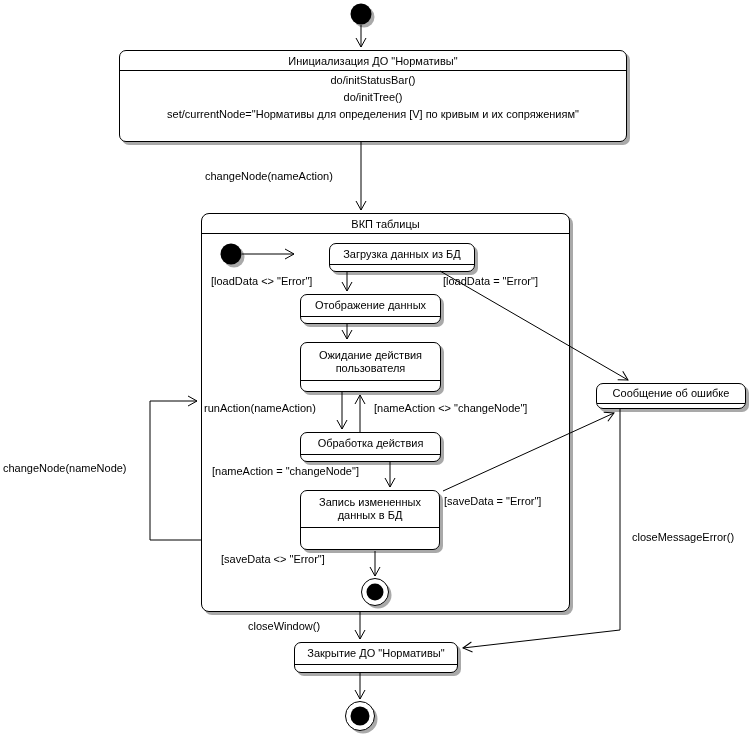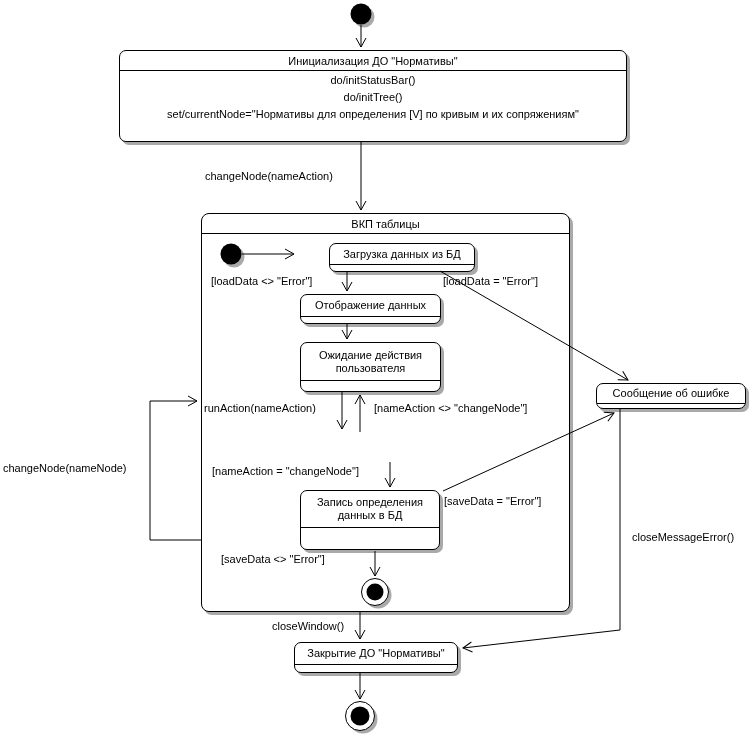--- a/index.html
+++ b/index.html
@@ -54,23 +54,27 @@
   <div class="state simple" style="left:300px;top:294px;width:141px;height:30px;">
     <div class="ttl" style="bottom:7px;">Отображение данных</div>
     <div class="foot" style="height:6px;"></div>
   </div>
 
   <div class="state simple" style="left:300px;top:342px;width:141px;height:50px;">
     <div class="ttl" style="bottom:11px;">Ожидание действия пользователя</div>
     <div class="foot" style="height:10px;"></div>
   </div>
 
+  <div class="state simple" style="left:300px;top:432px;width:141px;height:30px;">
+    <div class="ttl" style="bottom:7px;">Обработка действия</div>
+    <div class="foot" style="height:6px;"></div>
+  </div>
 
   <div class="state simple" style="left:300px;top:490px;width:140px;height:60px;">
-    <div class="ttl" style="bottom:22px;">Запись определения данных в БД</div>
+    <div class="ttl" style="bottom:22px;">Запись измененных данных в БД</div>
     <div class="foot" style="height:21px;"></div>
   </div>
 
   <div class="state simple" style="left:596px;top:383px;width:150px;height:26px;">
     <div class="ttl" style="bottom:5px;">Сообщение об ошибке</div>
     <div class="foot" style="height:4px;"></div>
   </div>
 
   <div class="state simple" style="left:294px;top:642px;width:164px;height:31px;">
     <div class="ttl" style="bottom:8px;">Закрытие ДО "Нормативы"</div>
@@ -79,21 +83,21 @@
 
   <div class="lbl" style="left:205px;top:170px;">changeNode(nameAction)</div>
   <div class="lbl" style="left:211px;top:275px;">[loadData &lt;&gt; "Error"]</div>
   <div class="lbl" style="left:443px;top:275px;">[loadData = "Error"]</div>
   <div class="lbl" style="left:204px;top:402px;">runAction(nameAction)</div>
   <div class="lbl" style="left:374px;top:402px;">[nameAction &lt;&gt; "changeNode"]</div>
   <div class="lbl" style="left:212px;top:465px;">[nameAction = "changeNode"]</div>
   <div class="lbl" style="left:444px;top:495px;">[saveData = "Error"]</div>
   <div class="lbl" style="left:221px;top:553px;">[saveData &lt;&gt; "Error"]</div>
   <div class="lbl" style="left:3px;top:462px;">changeNode(nameNode)</div>
-  <div class="lbl" style="left:248px;top:620px;margin-left:24px;">closeWindow()</div>
+  <div class="lbl" style="left:248px;top:620px;">closeWindow()</div>
   <div class="lbl" style="left:632px;top:531px;">closeMessageError()</div>
 
   <svg class="overlay" width="750" height="735" viewBox="0 0 750 735">
     <defs>
       <marker id="arw" markerWidth="14" markerHeight="12" refX="11" refY="6" orient="auto" markerUnits="userSpaceOnUse">
         <path d="M2,1 L11,6 L2,11" fill="none" stroke="#000" stroke-width="1"></path>
       </marker>
     </defs>
 
     <g>

